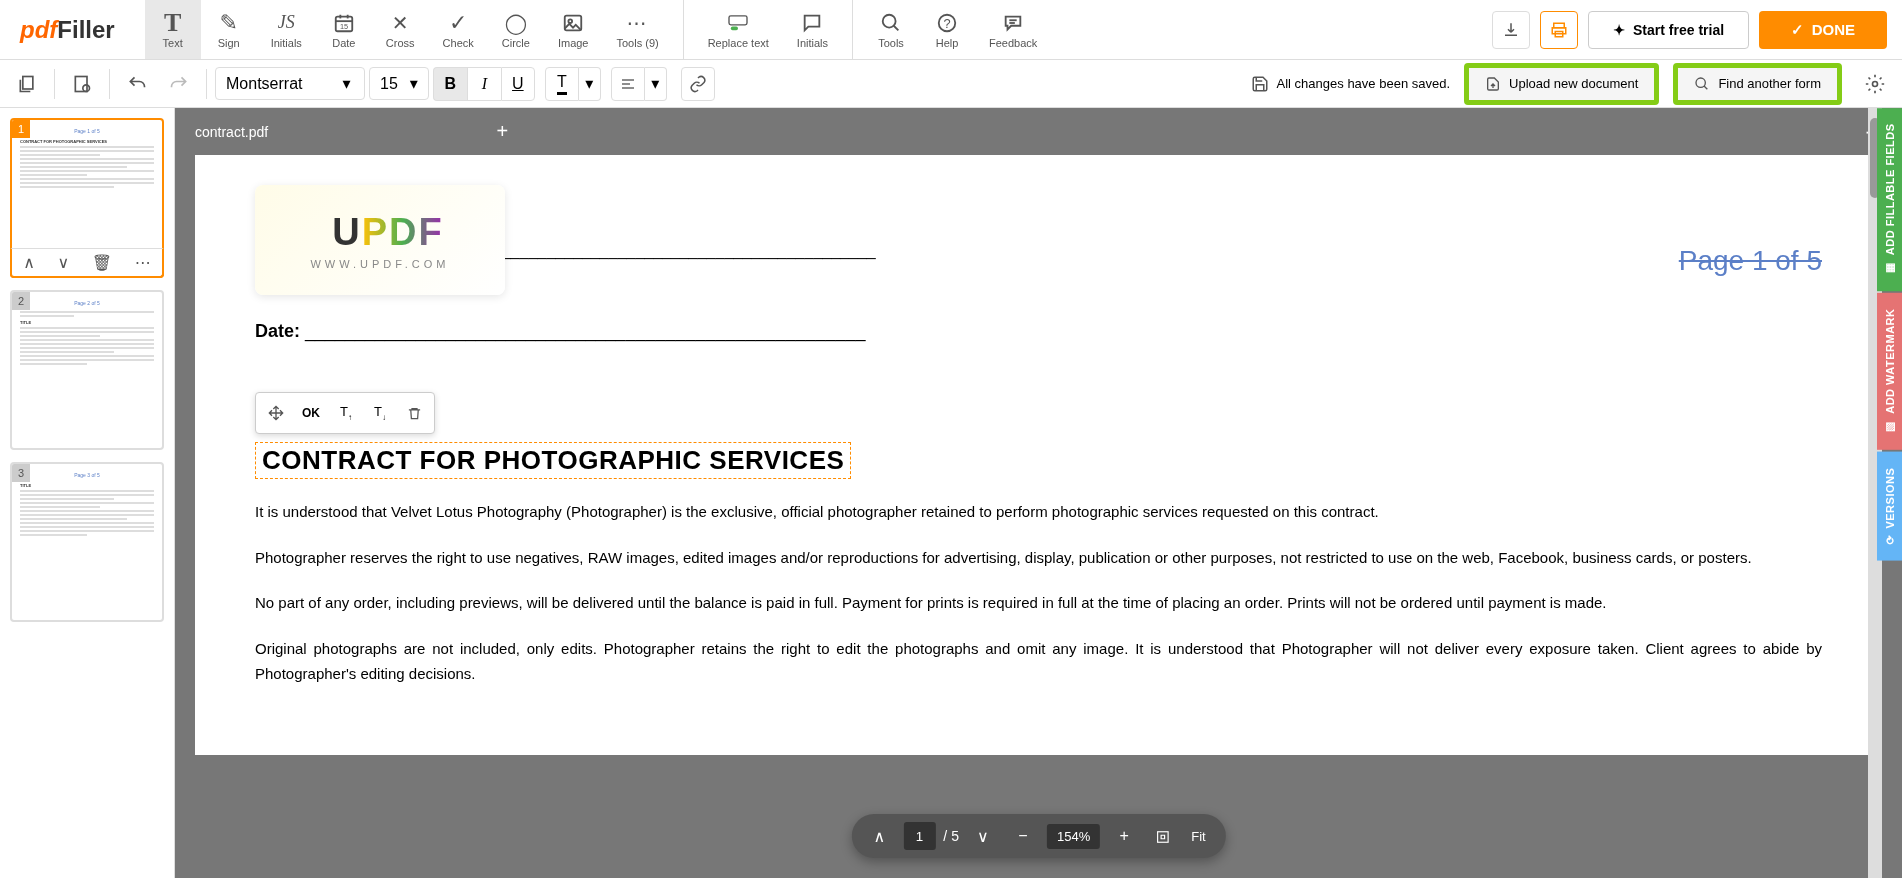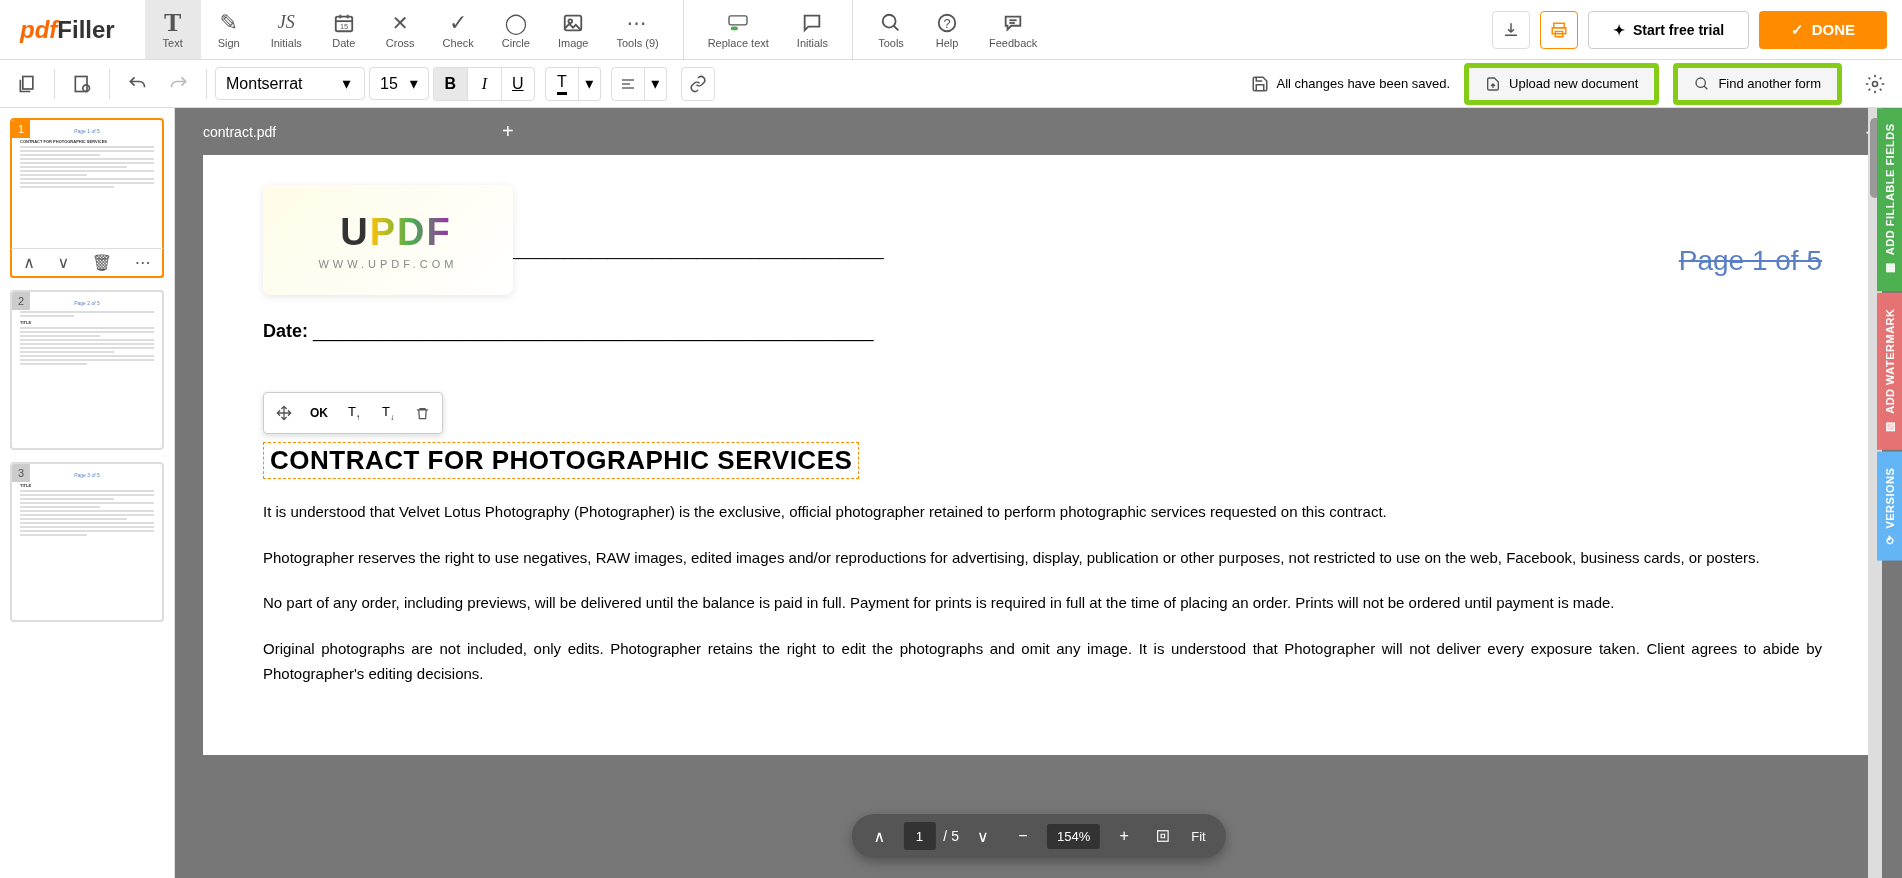--- a/index.html
+++ b/index.html
@@ -42,21 +42,21 @@
     .thumb { border: 2px solid #ddd; border-radius: 4px; margin-bottom: 12px; position: relative; background: #fff; height: 160px; padding: 8px; }
     .thumb.selected { border-color: #ff8c00; }
     .thumb-num { position: absolute; top: 0; left: 0; background: #ff8c00; color: #fff; width: 18px; height: 18px; font-size: 11px; display: flex; align-items: center; justify-content: center; border-top-left-radius: 2px; }
     .thumb.selected .thumb-controls { display: flex; }
     .thumb-controls { display: none; position: absolute; bottom: -2px; left: -2px; right: -2px; height: 30px; background: #fff; border: 2px solid #ff8c00; border-top: 1px solid #ddd; border-bottom-left-radius: 4px; border-bottom-right-radius: 4px; align-items: center; justify-content: space-around; }
     .thumb-controls span { cursor: pointer; color: #555; }
     .thumb-content { font-size: 4px; line-height: 1.3; color: #aaa; overflow: hidden; height: 100%; }
     .thumb-content .tline { height: 2px; background: #ddd; margin: 2px 0; }
     .thumb-hdr { color: #5b7fc7; font-size: 5px; text-align: center; margin-bottom: 4px; }
     
-    .editor { flex: 1; background: #777; position: relative; overflow: hidden; padding-left: 8px; }
+    .editor { flex: 1; background: #777; position: relative; overflow: hidden; }
     .doc-tab { display: flex; align-items: center; padding: 12px 20px; color: #fff; font-size: 14px; }
     .doc-tab .add-tab { margin-left: auto; margin-right: auto; transform: translateX(-300px); }
     .doc-tab .more { margin-left: auto; }
     .page { background: #fff; margin: 0 20px; padding: 30px 60px; min-height: 600px; position: relative; }
     
     .watermark-logo { position: absolute; top: 30px; left: 60px; width: 250px; height: 110px; background: linear-gradient(135deg, #fffce8, #fff); border-radius: 8px; display: flex; flex-direction: column; align-items: center; justify-content: center; box-shadow: 0 2px 8px rgba(0,0,0,0.1); }
     .watermark-logo .logo-text { font-size: 38px; font-weight: 900; letter-spacing: 2px; margin-left: 16px; }
     .watermark-logo .logo-text .u { color: #333; }
     .watermark-logo .logo-text .p { background: linear-gradient(90deg, #ffc107, #4caf50, #9c27b0); -webkit-background-clip: text; -webkit-text-fill-color: transparent; }
     .watermark-logo .logo-sub { font-size: 11px; letter-spacing: 4px; color: #888; margin-top: 4px; }
@@ -78,21 +78,21 @@
     .rail-green { background: #4caf50; }
     .rail-red { background: #e57373; }
     .rail-blue { background: #64b5f6; }
     
     
     .bottom-bar { position: absolute; bottom: 20px; left: 50%; transform: translateX(-50%); background: #555; border-radius: 24px; display: flex; align-items: center; padding: 6px 12px; gap: 8px; box-shadow: 0 4px 12px rgba(0,0,0,0.3); }
     .bb-btn { width: 32px; height: 32px; display: flex; align-items: center; justify-content: center; color: #fff; cursor: pointer; border-radius: 4px; }
     .bb-page-input { background: #333; color: #fff; border: none; width: 32px; height: 28px; text-align: center; border-radius: 3px; }
     .bb-page-total { color: #fff; font-size: 14px; }
     .bb-zoom { background: #333; color: #fff; padding: 5px 10px; border-radius: 3px; font-size: 13px; }
-    .bb-fit { display: flex; align-items: flex-start; gap: 21px; color: #fff; font-size: 13px; cursor: pointer; padding: 4px 8px; }
+    .bb-fit { display: flex; align-items: flex-end; gap: 21px; color: #fff; font-size: 13px; cursor: pointer; padding: 4px 8px; }
     
     .scrollbar-v { position: absolute; right: 20px; top: 0; width: 14px; height: 100%; background: #ddd; }
     .scrollbar-thumb { position: absolute; top: 10px; width: 10px; left: 2px; height: 80px; background: #999; border-radius: 5px; }
   </style>
 </head>
 <body>
 
 <div class="top-toolbar">
   <div class="logo">
     <span>pdf</span><span class="logo-part2">Filler</span>

